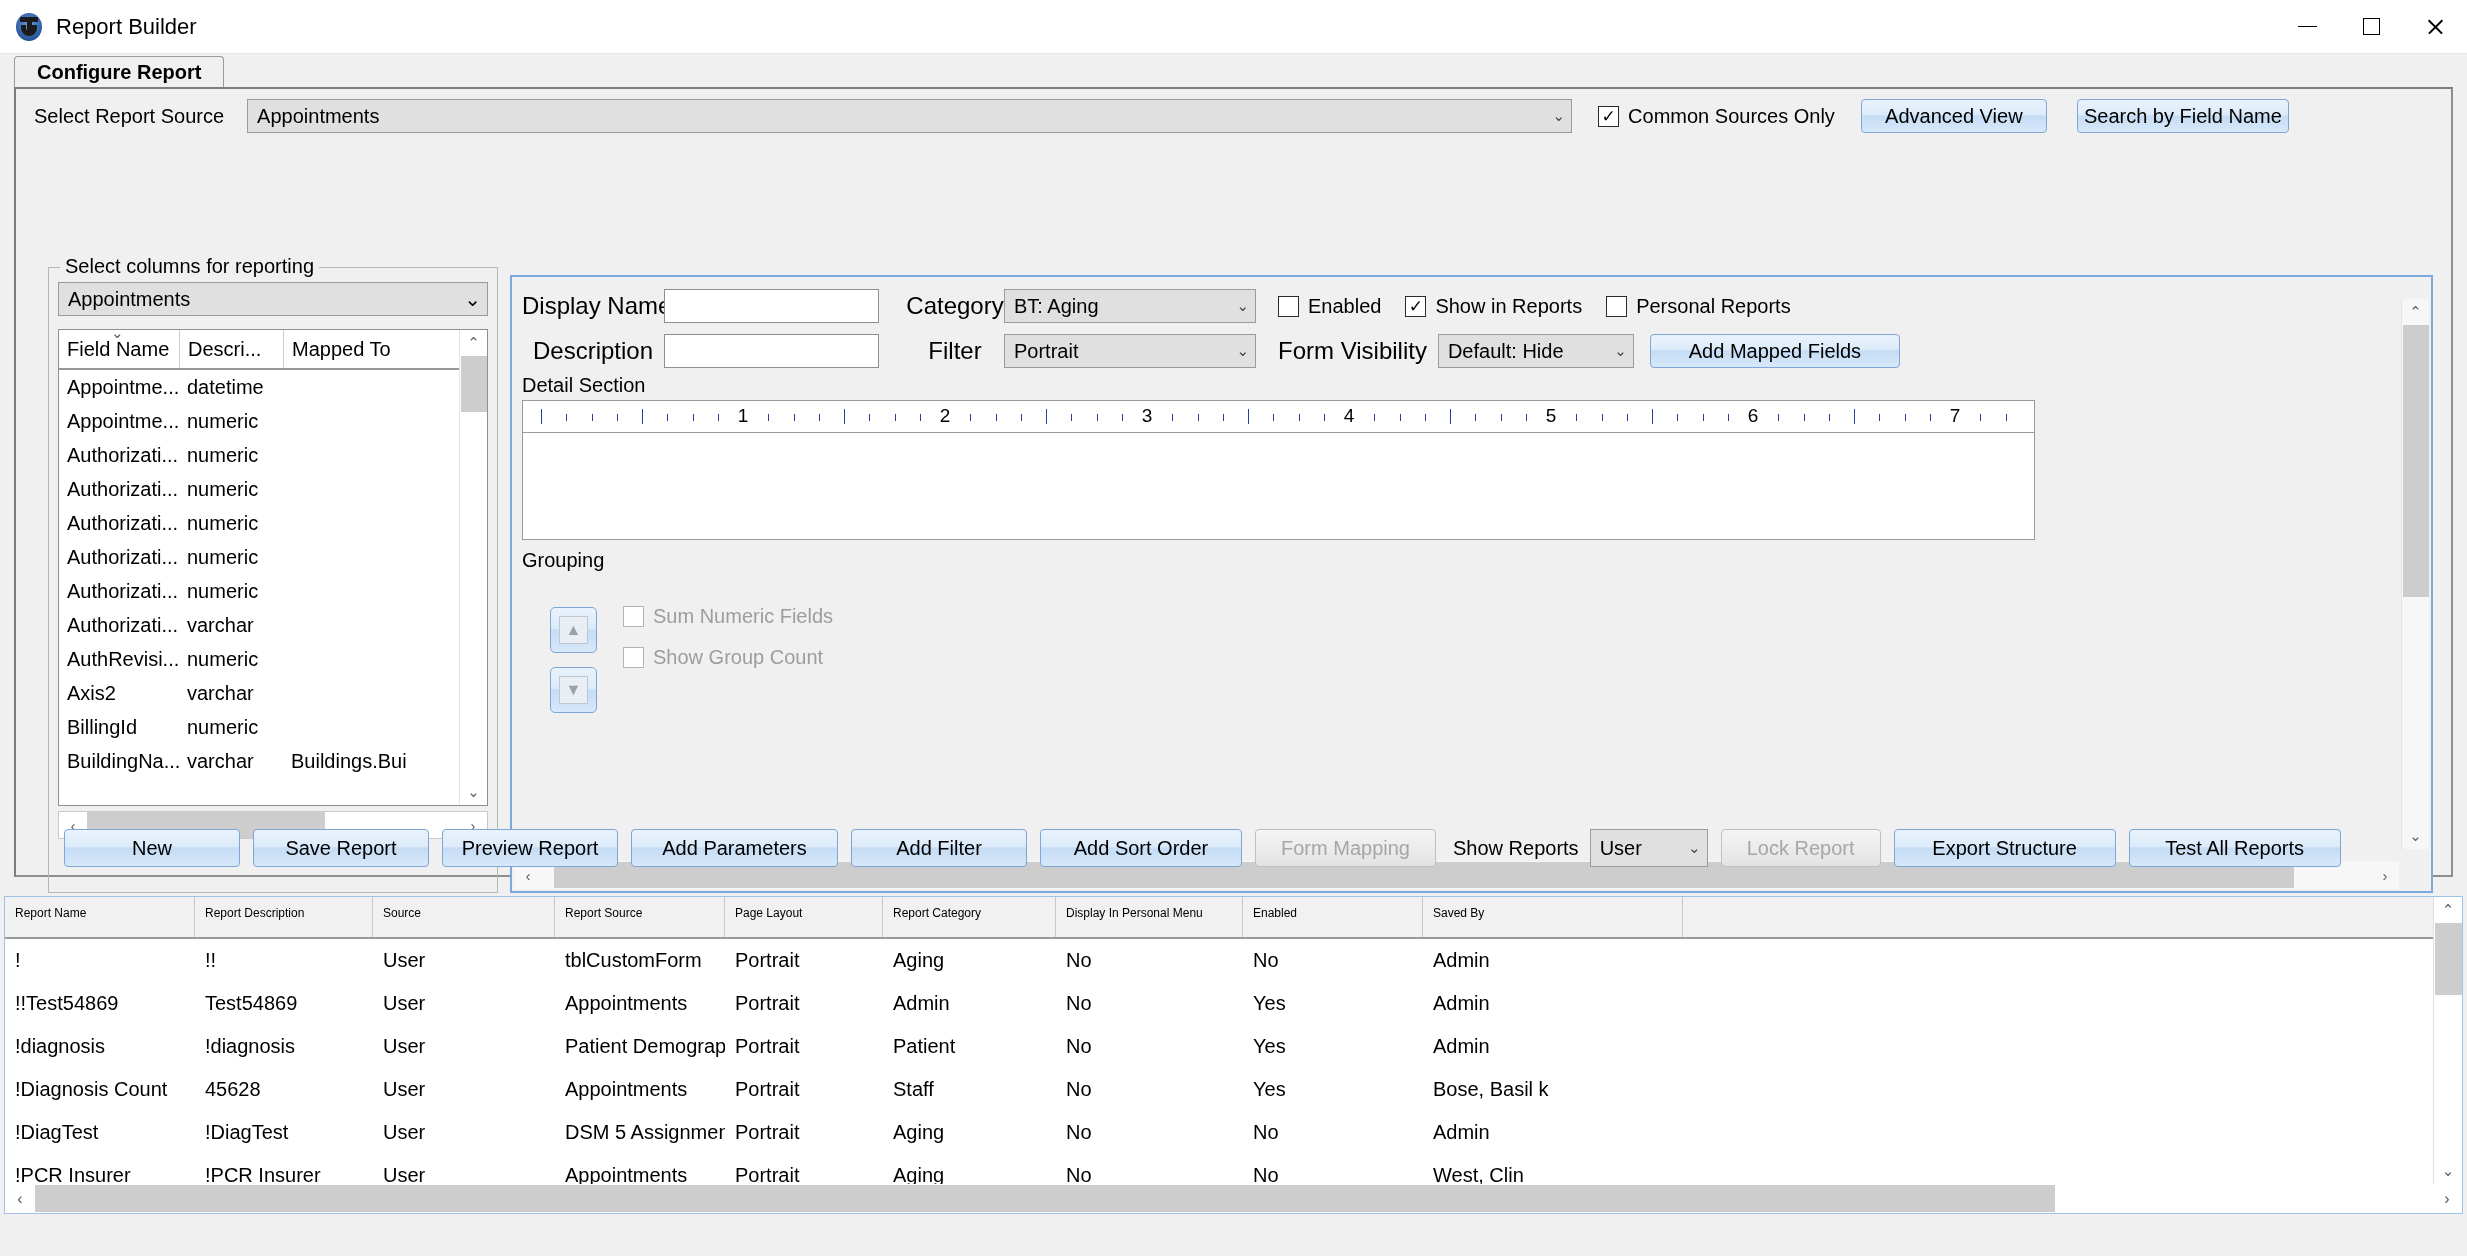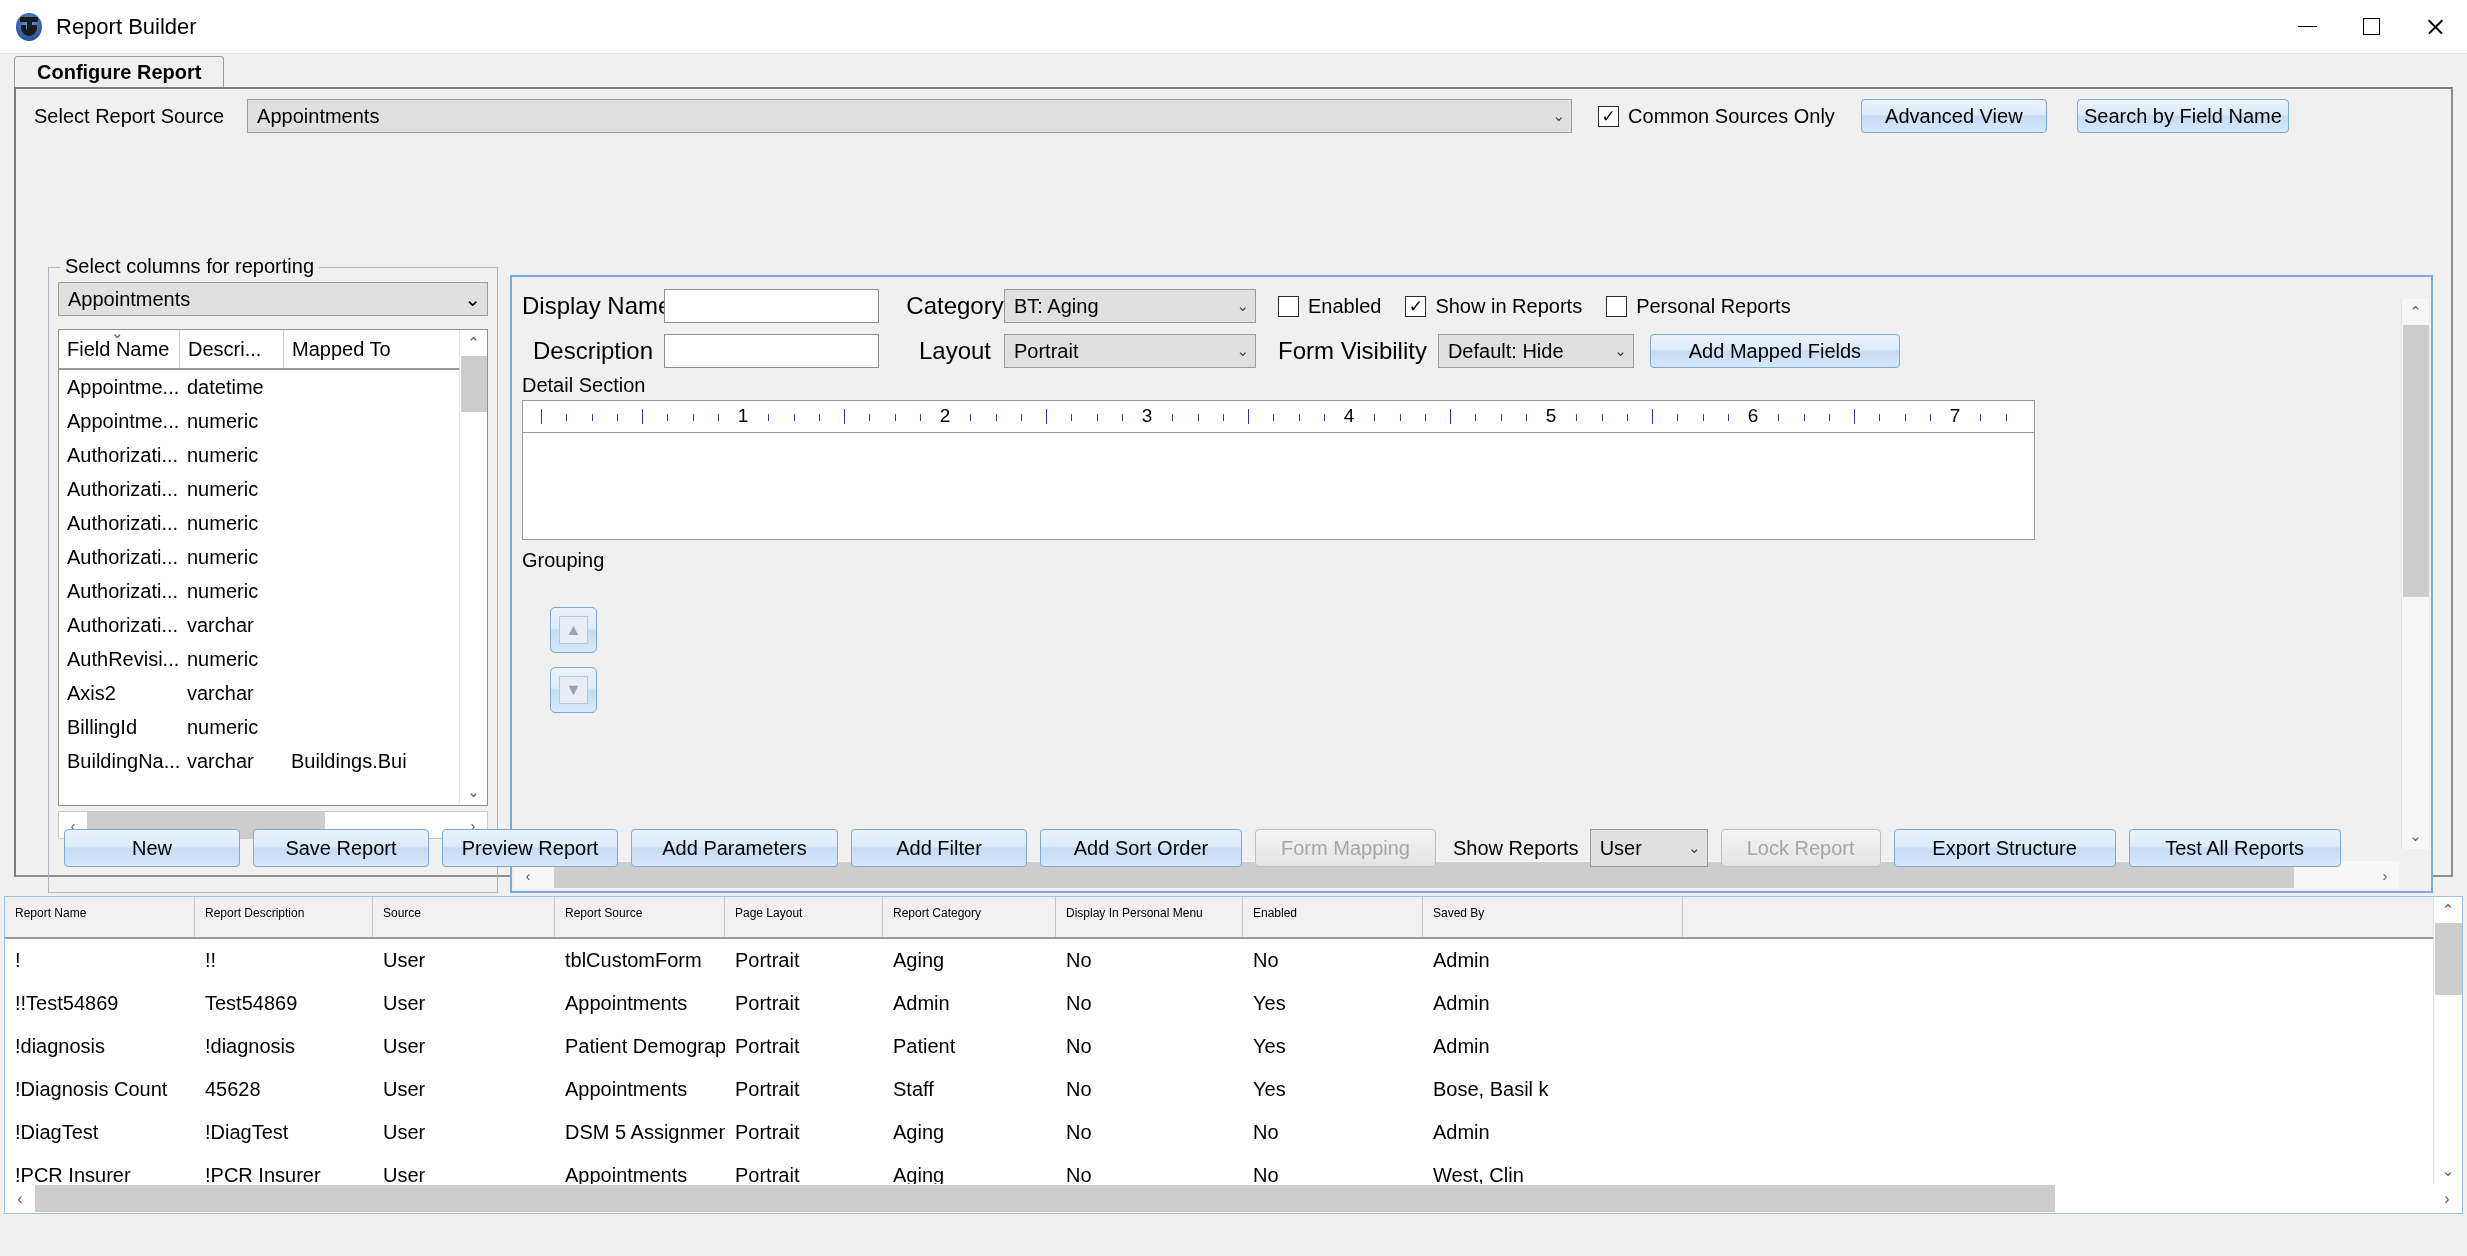--- a/index.html
+++ b/index.html
@@ -370,21 +370,21 @@
       </label>
       <label class="chk" style="margin-left:24px;">
         <span class="box"></span>
         <span>Personal Reports</span>
       </label>
     </div>
 
     <div class="cfg-row" style="padding-top:11px;">
       <span class="cfg-lbl" style="width:142px;">Description</span>
       <div class="text-input"></div>
-      <span class="cfg-lbl" style="margin-left:27px; width:98px;">Layout</span>
+      <span class="cfg-lbl" style="margin-left:27px; width:98px;">Filter</span>
       <div class="combo" style="width:252px;">
         <span>Portrait</span>
         <span class="chev">⌄</span>
       </div>
       <span class="cfg-lbl" style="margin-left:22px;">Form Visibility</span>
       <div class="combo" style="width:196px; margin-left:11px;">
         <span>Default: Hide</span>
         <span class="chev">⌄</span>
       </div>
       <div class="btn" style="width:250px; margin-left:16px;">Add Mapped Fields</div>
@@ -457,20 +457,30 @@
     <div class="group-label">Grouping</div>
     <div style="display:flex; align-items:flex-start; padding-left:10px;">
       <div style="display:flex; flex-direction:column; gap:14px; margin-left:28px; margin-top:32px;">
         <div class="sq-btn">
           <span class="sq-inner">▲</span>
         </div>
         <div class="sq-btn">
           <span class="sq-inner">▼</span>
         </div>
       </div>
+      <div style="display:flex; flex-direction:column; gap:18px; margin-left:26px; margin-top:30px;">
+        <label class="chk dis">
+          <span class="box"></span>
+          <span>Sum Numeric Fields</span>
+        </label>
+        <label class="chk dis">
+          <span class="box"></span>
+          <span>Show Group Count</span>
+        </label>
+      </div>
     </div>
 
     <div class="vsb" style="top:22px; bottom:42px; right:2px; background:#f7f7f7;">
       <div class="sb-arrow">⌃</div>
       <div class="thumb" style="height:272px;"></div>
       <div style="flex:1"></div>
       <div class="sb-arrow">⌄</div>
     </div>
     <div class="hsb" style="position:absolute; left:2px; right:32px; bottom:2px; background:#f7f7f7; border:none;">
       <div class="sb-arrow-h">‹</div>

